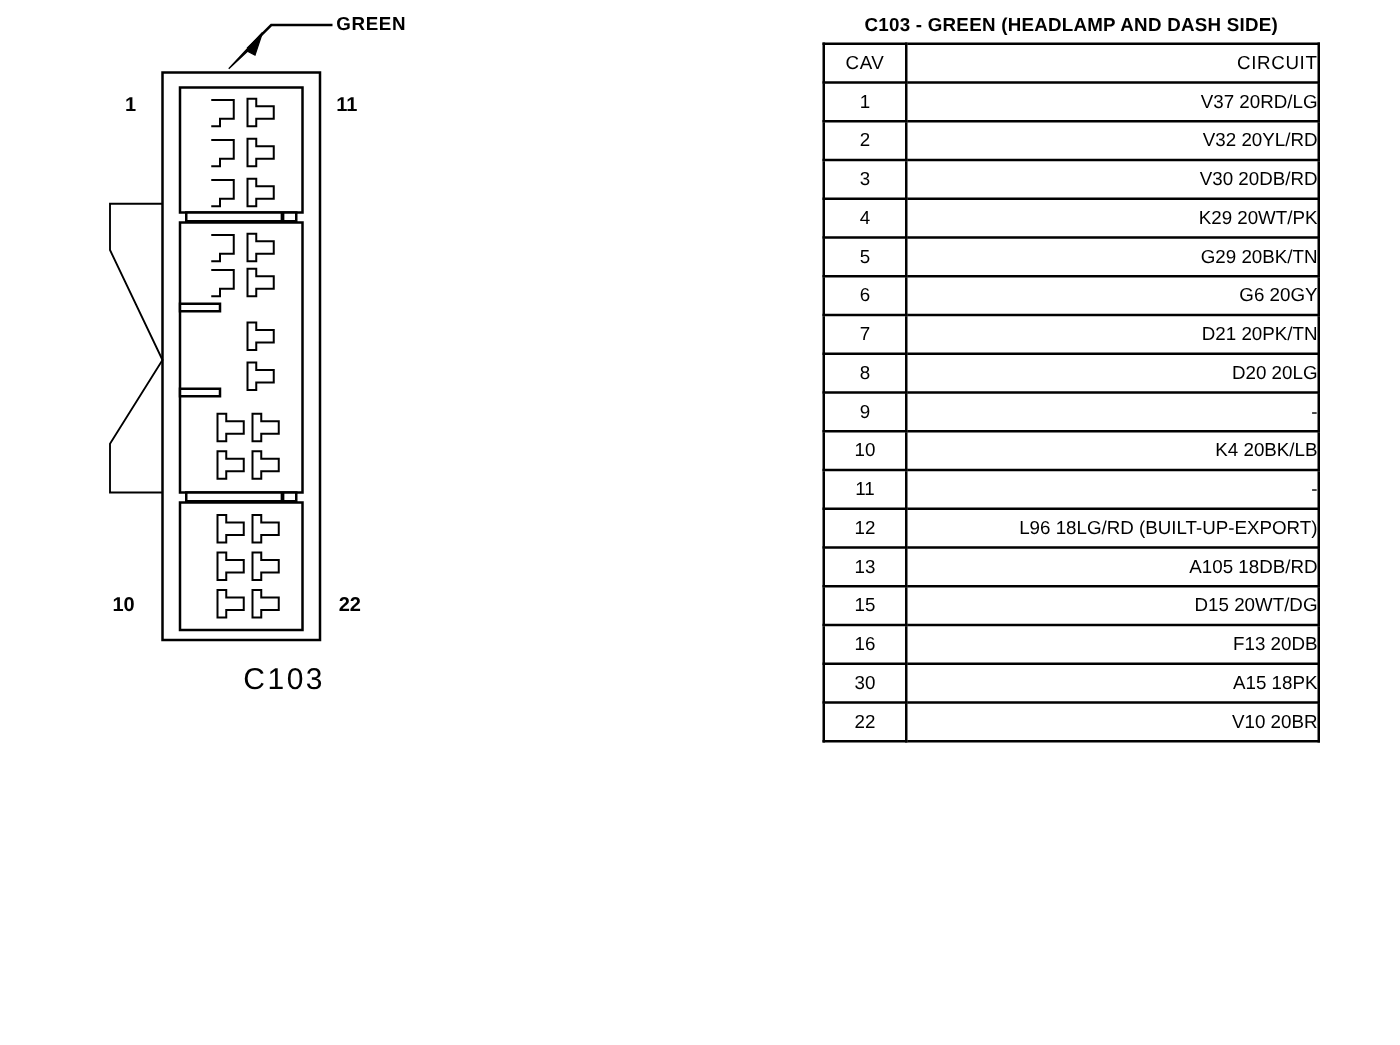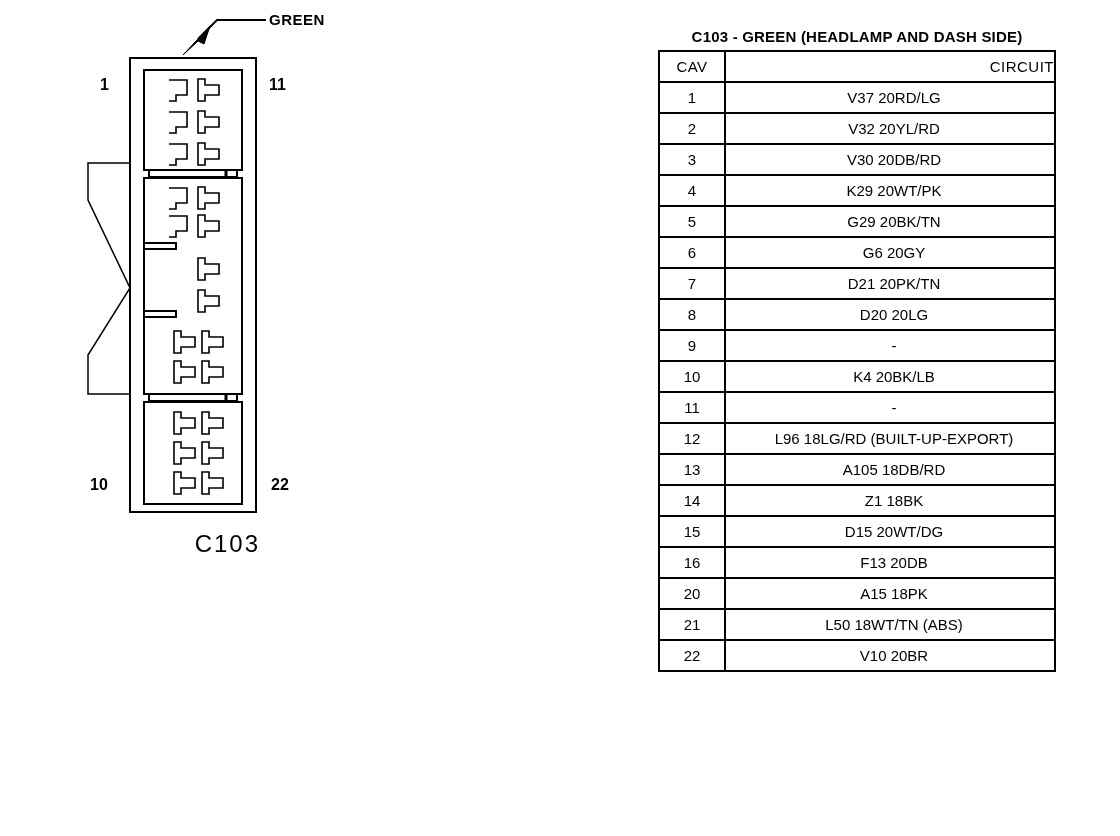--- a/index.html
+++ b/index.html
@@ -65,21 +65,21 @@
     font-size: 24px;
     letter-spacing: 2px;
     font-family: "Liberation Sans", sans-serif;
     white-space: nowrap;
   }
 
   
   #pinout-panel {
     position: absolute;
     left: 658px;
-    top: 28px;
+    top: 12px;
     width: 400px;
   }
 
   #table-title {
     font-size: 15px;
     font-weight: bold;
     letter-spacing: 0.2px;
     text-align: center;
     width: 398px;
     margin: 0 0 5px 0;
@@ -101,21 +101,21 @@
     font-weight: normal;
     font-size: 15px;
     font-family: "Liberation Sans", sans-serif;
     background: #fff;
   }
   table#pinout-table .col-cav {
     width: 64px;
     text-align: center;
   }
   table#pinout-table .col-circuit {
-    text-align: center;
+    text-align: right;
     padding-left: 8px;
   }
   table#pinout-table thead th.col-circuit {
     text-align: right;
     padding-left: 0;
   }
   table#pinout-table thead th {
     font-size: 15px;
     letter-spacing: 0.5px;
   }
@@ -266,38 +266,30 @@
         </tr>
         <tr>
           <td class="col-cav">12</td>
           <td class="col-circuit">L96 18LG/RD (BUILT-UP-EXPORT)</td>
         </tr>
         <tr>
           <td class="col-cav">13</td>
           <td class="col-circuit">A105 18DB/RD</td>
         </tr>
         <tr>
-          <td class="col-cav">14</td>
-          <td class="col-circuit">Z1 18BK</td>
-        </tr>
-        <tr>
           <td class="col-cav">15</td>
           <td class="col-circuit">D15 20WT/DG</td>
         </tr>
         <tr>
           <td class="col-cav">16</td>
           <td class="col-circuit">F13 20DB</td>
         </tr>
         <tr>
-          <td class="col-cav">20</td>
+          <td class="col-cav">30</td>
           <td class="col-circuit">A15 18PK</td>
-        </tr>
-        <tr>
-          <td class="col-cav">21</td>
-          <td class="col-circuit">L50 18WT/TN (ABS)</td>
         </tr>
         <tr>
           <td class="col-cav">22</td>
           <td class="col-circuit">V10 20BR</td>
         </tr>
       </tbody>
   </table>
 </div>
 
 </body></html>

